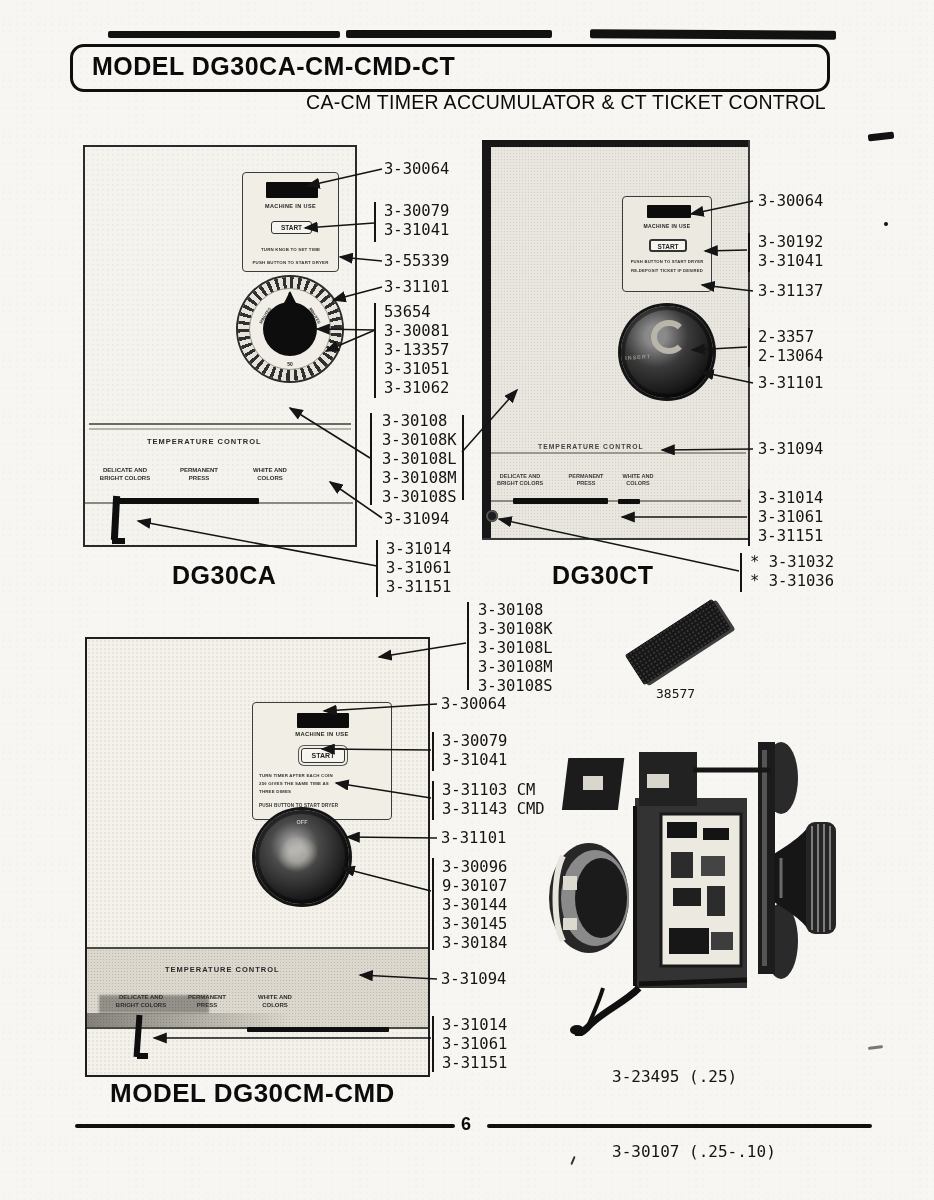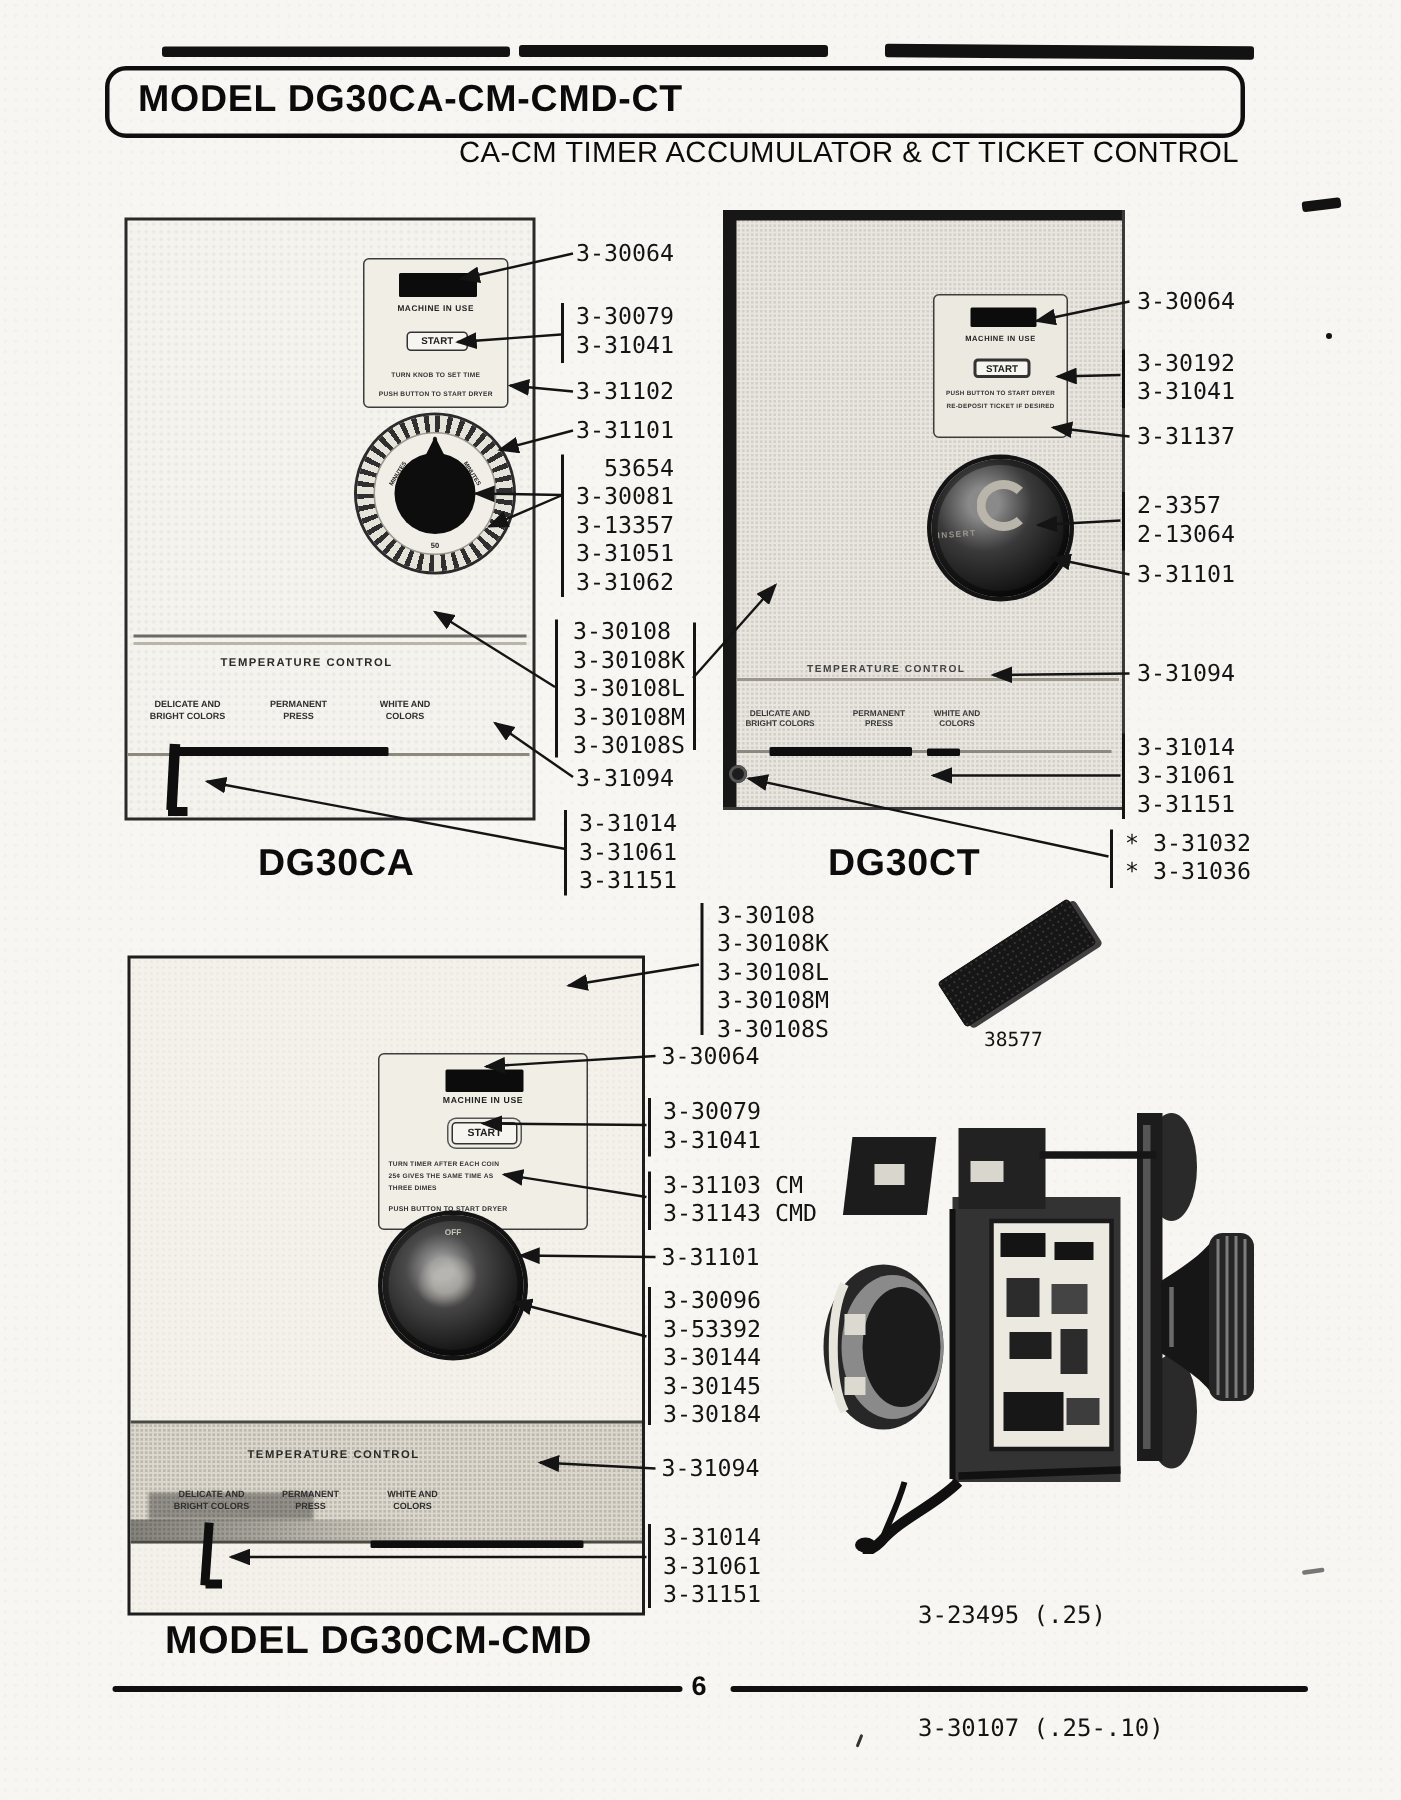--- a/index.html
+++ b/index.html
@@ -212,27 +212,27 @@
 
   <div class="pgroup" style="left:384px;top:160px;">
       <div>3-30064</div>
     </div>
   <div class="vbar" style="left:374px;top:202px;height:40px;"></div>
   <div class="pgroup" style="left:384px;top:202px;">
     <div>3-30079</div>
     <div>3-31041</div>
   </div>
   <div class="pgroup" style="left:384px;top:252px;">
-      <div>3-31102</div>
+      <div>3-55339</div>
     </div>
   <div class="pgroup" style="left:384px;top:278px;">
       <div>3-31101</div>
     </div>
   <div class="vbar" style="left:374px;top:303px;height:95px;"></div>
-  <div class="pgroup" style="left:384px;top:303px;text-align:right;">
+  <div class="pgroup" style="left:384px;top:303px;">
     <div>53654</div>
     <div>3-30081</div>
     <div>3-13357</div>
     <div>3-31051</div>
     <div>3-31062</div>
   </div>
   <div class="vbar" style="left:370px;top:413px;height:92px;"></div>
   <div class="vbar" style="left:462px;top:415px;height:85px;"></div>
   <div class="pgroup" style="left:382px;top:412px;">
     <div>3-30108</div>
@@ -305,21 +305,21 @@
   <div class="pgroup" style="left:442px;top:781px;">
     <div>3-31103 CM</div>
     <div>3-31143 CMD</div>
   </div>
   <div class="pgroup" style="left:441px;top:829px;">
       <div>3-31101</div>
     </div>
   <div class="vbar" style="left:432px;top:858px;height:92px;"></div>
   <div class="pgroup" style="left:442px;top:858px;">
     <div>3-30096</div>
-    <div>3-53392</div>
+    <div>9-30107</div>
     <div>3-30144</div>
     <div>3-30145</div>
     <div>3-30184</div>
   </div>
   <div class="pgroup" style="left:441px;top:970px;">
       <div>3-31094</div>
     </div>
   <div class="vbar" style="left:432px;top:1016px;height:56px;"></div>
   <div class="pgroup" style="left:442px;top:1016px;">
     <div>3-31014</div>

